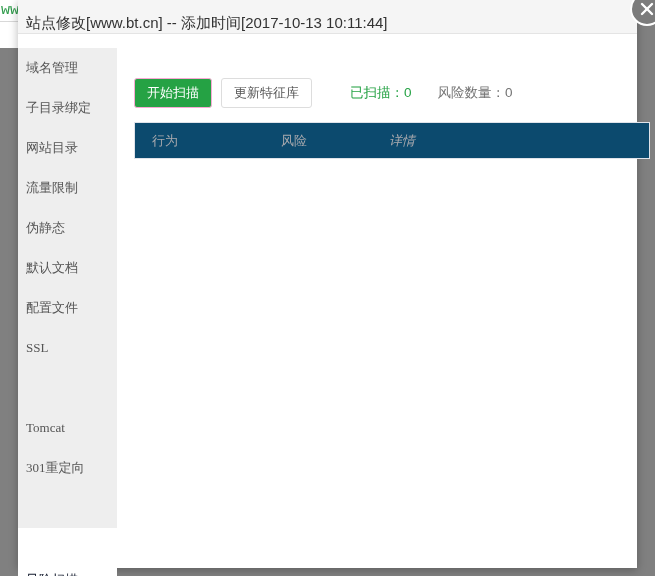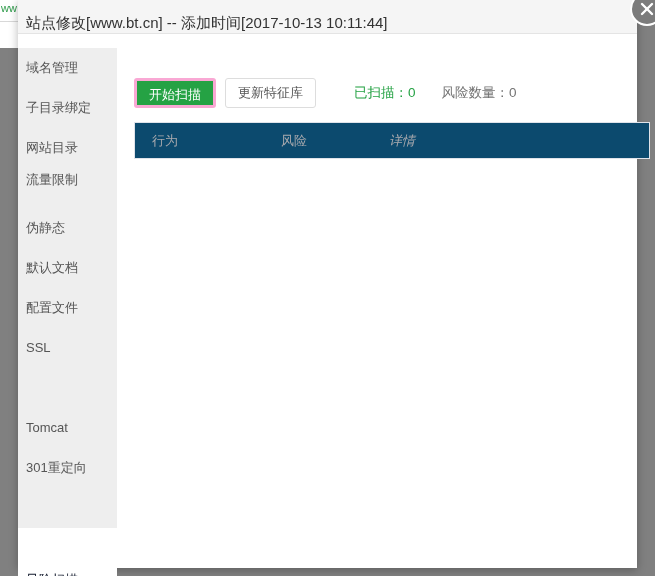--- a/index.html
+++ b/index.html
@@ -23,24 +23,25 @@
     top: 0;
     width: 18px;
     height: 48px;
     background: #ffffff;
     overflow: hidden;
   }
   #bg-page-fragment .frag-text {
     position: absolute;
     left: 1px;
     top: 2px;
-    font-size: 11px;
+    font-size: 15px;
     color: #2e9b4a;
     white-space: nowrap;
     letter-spacing: 0;
+    font-family: Liberation Mono, monospace;
   }
   #bg-page-fragment .frag-rule {
     position: absolute;
     left: 0;
     top: 21px;
     width: 18px;
     height: 1px;
     background: #d8d8d8;
   }
 
@@ -96,20 +97,21 @@
     background: #ffffff;
   }
 
   #sidebar {
     position: absolute;
     left: 0;
     top: 0;
     width: 85px;
     height: 520px;
     background: #ffffff;
+    font-family: Liberation Serif, serif;
   }
   #sidebar-bg {
     position: absolute;
     left: 0;
     top: 0;
     width: 99px;
     height: 480px;
     background: #eeeeee;
   }
   .sidebar-item {
@@ -146,21 +148,21 @@
     top: 30px;
     height: 30px;
     display: flex;
     align-items: center;
   }
   #btn-start-scan {
     height: 30px;
     padding: 0 12px;
     background: #25a244;
     color: #ffffff;
-    border: 3px solid #f9a8d4;
+    border: 1px solid #f9a8d4;
     border-radius: 3px;
     font-size: 13px;
     font-family: inherit;
     line-height: 28px;
     cursor: pointer;
     white-space: nowrap;
   }
   #btn-update-signatures {
     height: 30px;
     margin-left: 9px;
@@ -236,21 +238,21 @@
     </svg>
   </div>
 
   <div id="modal-body">
 
     <div id="sidebar">
       <div id="sidebar-bg"></div>
       <div class="sidebar-item" style="top:0px">域名管理</div>
       <div class="sidebar-item" style="top:40px">子目录绑定</div>
       <div class="sidebar-item" style="top:80px">网站目录</div>
-      <div class="sidebar-item" style="top:112px">流量限制</div>
+      <div class="sidebar-item" style="top:120px">流量限制</div>
       <div class="sidebar-item" style="top:160px">伪静态</div>
       <div class="sidebar-item" style="top:200px">默认文档</div>
       <div class="sidebar-item" style="top:240px">配置文件</div>
       <div class="sidebar-item" style="top:280px">SSL</div>
       <div class="sidebar-item" style="top:360px">Tomcat</div>
       <div class="sidebar-item" style="top:400px">301重定向</div>
       <div class="sidebar-item active" style="top:480px">风险扫描</div>
     </div>
 
     <div id="content-pane">

